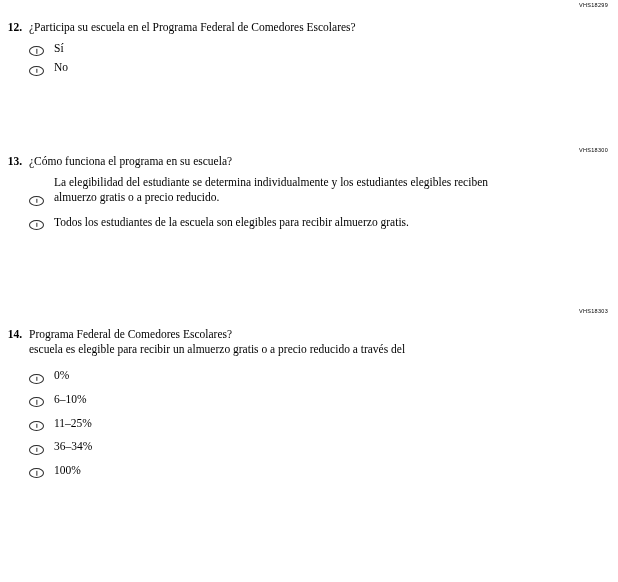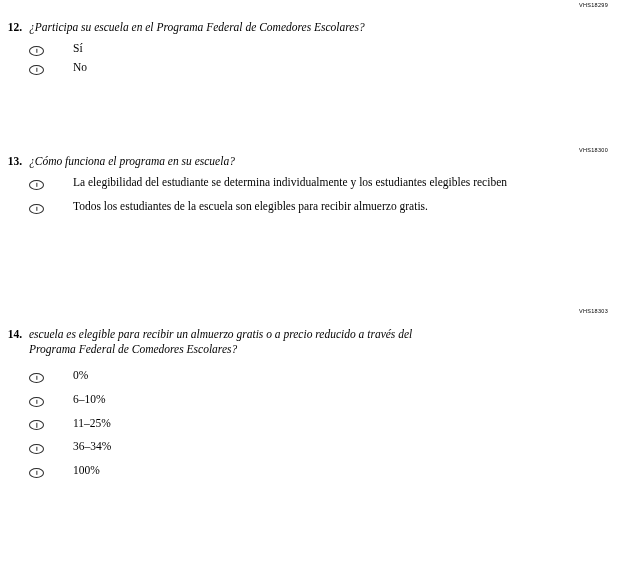--- a/index.html
+++ b/index.html
@@ -49,30 +49,28 @@
     padding-right: 5px;
     flex: 0 0 auto;
   }
   .q-text {
     font-size: 11.5px;
     line-height: 1.32;
     padding-left: 2px;
   }
   .q-text-line {
     display: block;
-    font-style: italic;
   }
   .options {
     margin-top: 6px;
   }
   .option {
     display: flex;
-    align-items: center;
+    align-items: flex-end;
     margin-bottom: 4px;
-    gap: 19px;
   }
   .bubble {
     flex: 0 0 auto;
     width: 13px;
     height: 8px;
     border: 1px solid #2b2b2b;
     border-radius: 50%;
     margin-top: 4px;
     margin-left: 29px;
     margin-right: 10px;
@@ -140,36 +138,37 @@
       <div class="q-num">13.</div>
       <div class="q-text">
         <span class="q-text-line">¿Cómo funciona el programa en su escuela?</span>
       </div>
     </div>
     <div class="options">
       <div class="option">
         <span class="bubble"></span>
         <span class="option-label">
           <span class="sub">La elegibilidad del estudiante se determina individualmente y los estudiantes elegibles reciben</span>
+          <span class="sub">almuerzo gratis o a precio reducido.</span>
         </span>
       </div>
       <div class="option">
         <span class="bubble"></span>
         <span class="option-label">Todos los estudiantes de la escuela son elegibles para recibir almuerzo gratis.</span>
       </div>
     </div>
   </div>
 
   <div class="barcode" id="bc-14">VHS18303</div>
   <div class="question-block" id="q14">
     <div class="q-row">
       <div class="q-num">14.</div>
       <div class="q-text">
+        <span class="q-text-line">Programa Federal de Comedores Escolares?</span>
         <span class="q-text-line">escuela es elegible para recibir un almuerzo gratis o a precio reducido a través del</span>
-        <span class="q-text-line">Programa Federal de Comedores Escolares?</span>
       </div>
     </div>
     <div class="options">
       <div class="option">
         <span class="bubble"></span>
         <span class="option-label">0%</span>
       </div>
       <div class="option">
         <span class="bubble"></span>
         <span class="option-label">6–10%</span>

